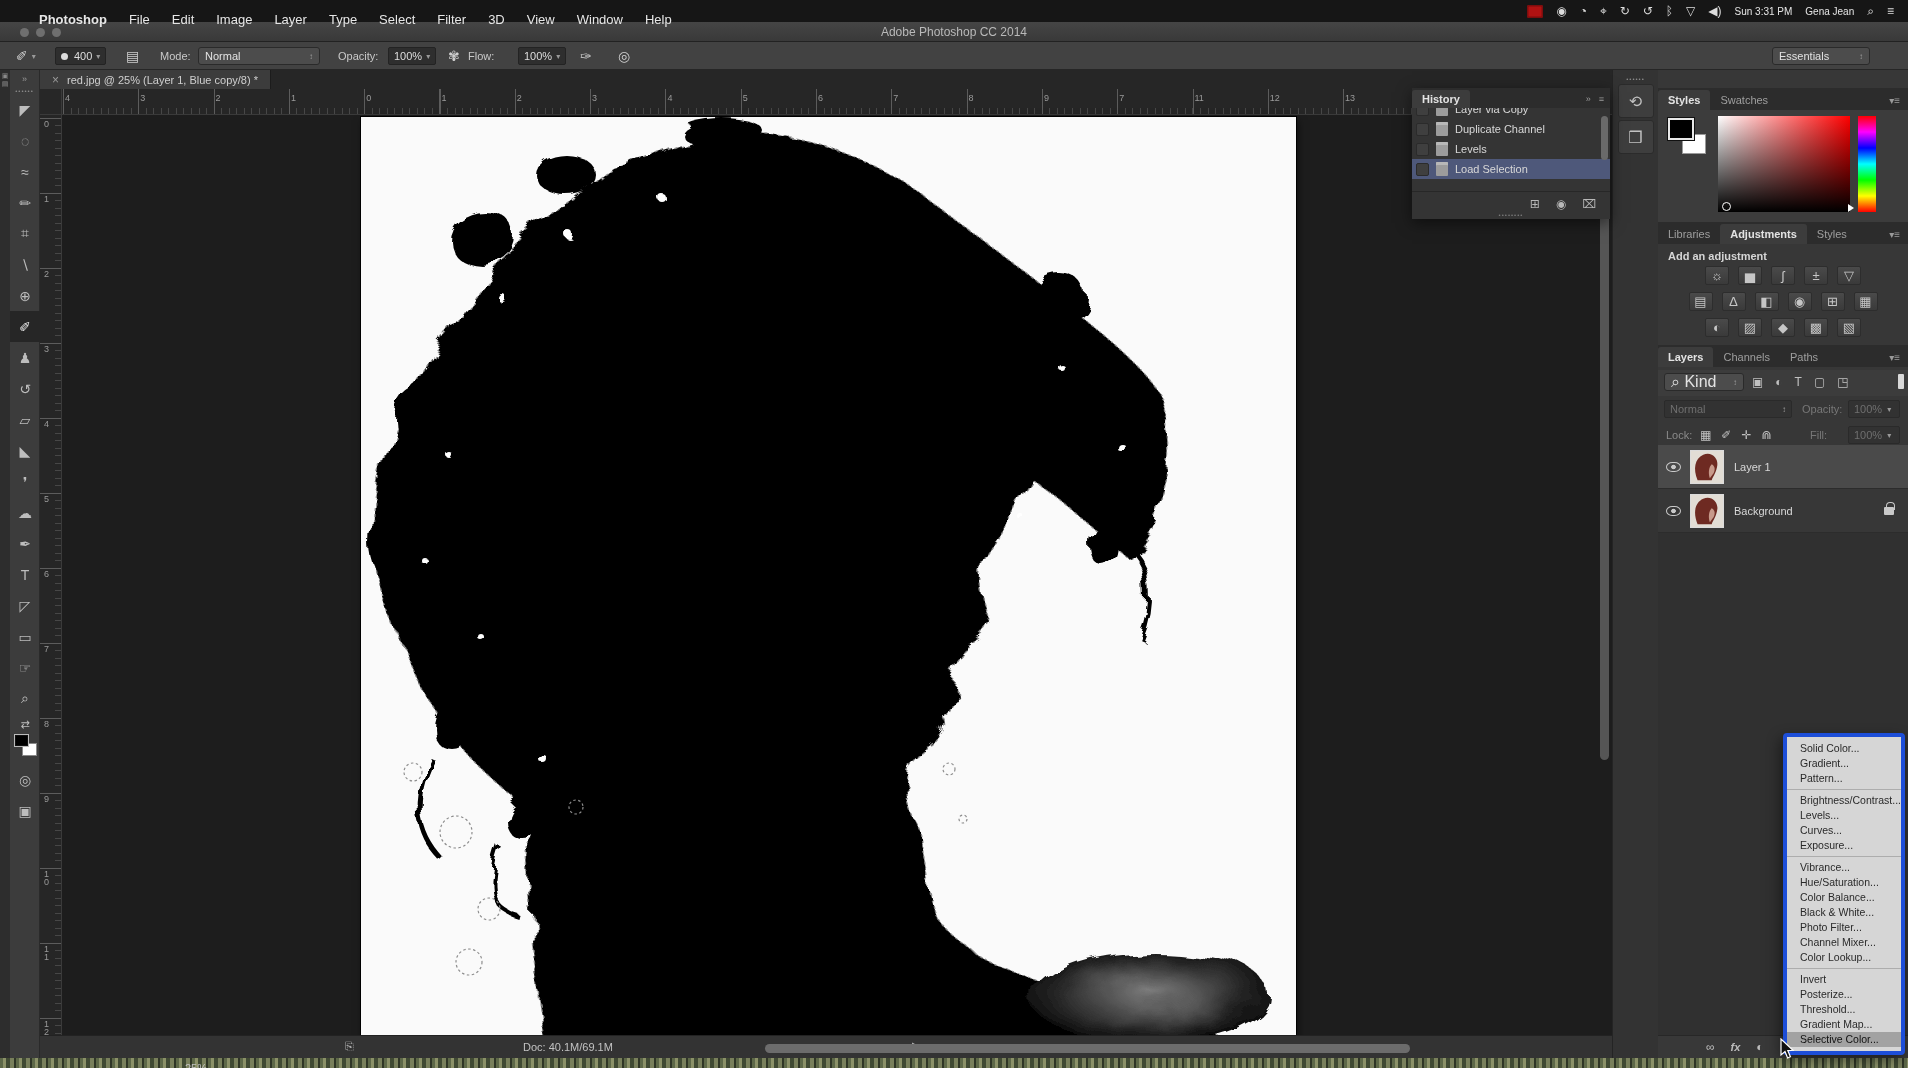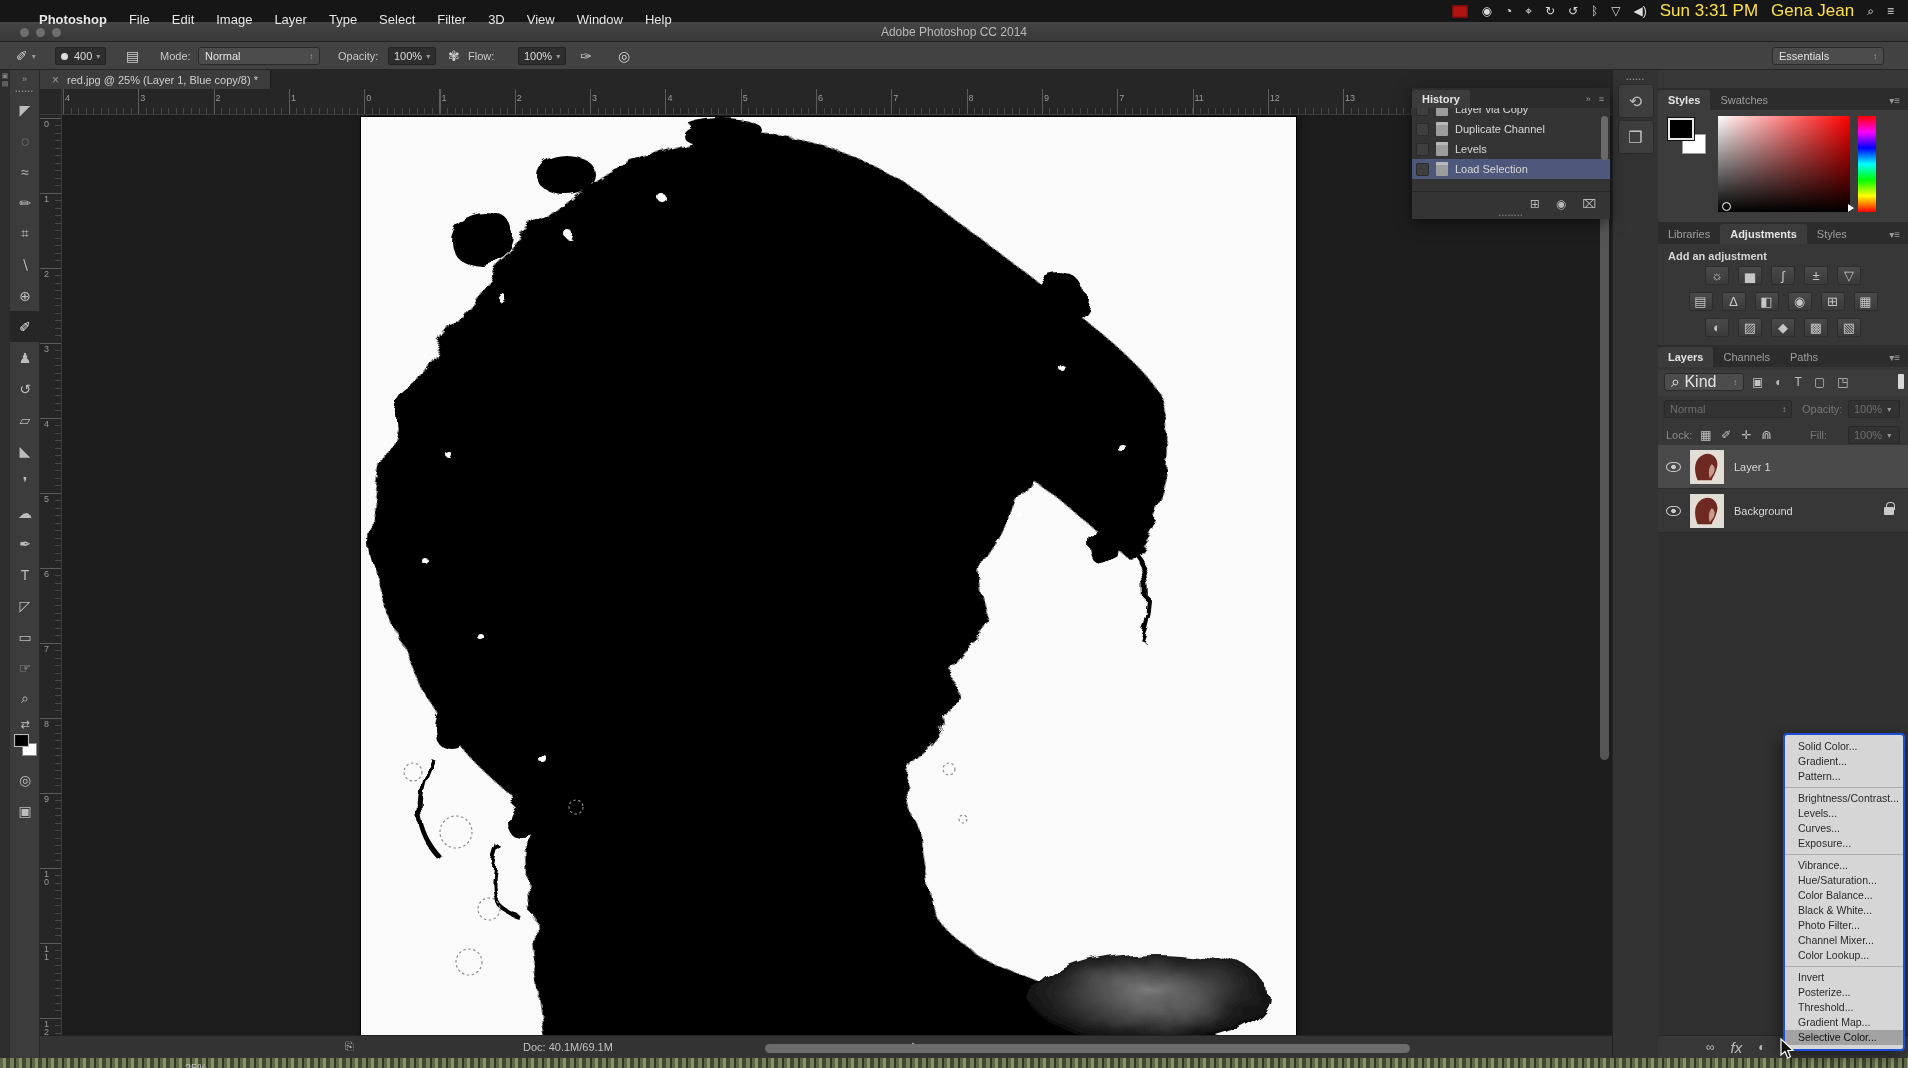--- a/index.html
+++ b/index.html
@@ -10,21 +10,21 @@
   #menubar { position:absolute; left:0; top:0; width:1908px; height:22px; background:#161616;
     display:flex; align-items:center; color:#e6e6e6; font-size:13px; z-index:40; }
   #menu-left { display:flex; align-items:center; gap:0; }
   .apple { padding:0 12px 0 16px; font-size:14px; color:#eee; }
   .menu-item { padding:9px 11px; height:22px; line-height:22px; cursor:default; }
   .menu-item.bold { font-weight:bold; }
   #menu-right { margin-left:auto; display:flex; align-items:center; gap:13px; padding-right:14px; }
   .mstat { color:#ddd; font-size:12px; }
   .film-chip { width:16px; height:13px; background:#b11212; border-radius:2px;
     box-shadow:inset 0 0 0 1.5px #7d0d0d; }
-  .mtxt { font-size:17px; color:#fde047; }
+  .mtxt { font-size:10px; color:#e5e5e5; }
 
   
   #titlebar { position:absolute; left:0; top:22px; width:1908px; height:20px;
     background:linear-gradient(#454545,#393939); border-bottom:1px solid #222; }
   .traffic { position:absolute; top:6px; width:9px; height:9px; border-radius:50%; background:#6f6f6f; }
   #title-text { position:absolute; left:0; right:0; top:3px; text-align:center; color:#b9b9b9; font-size:12px; }
 
   
   #optionsbar { position:absolute; left:0; top:42px; width:1908px; height:28px; background:#424242;
     border-bottom:1px solid #262626; color:#c9c9c9; font-size:11px; }
@@ -143,21 +143,21 @@
   .eye { width:15px; height:10px; border:1.5px solid #c9c9c9; border-radius:50% / 60%; margin:0 9px 0 8px;
     background:radial-gradient(circle at 50% 50%, #c9c9c9 2px, transparent 2.6px); }
   .thumb { width:34px; height:34px; border:1px solid #dcdcdc; background:#fff; margin-right:10px; }
   .css-lock { position:absolute; right:14px; width:10px; height:8px; background:#c9c9c9; border-radius:1px; }
   .css-lock::before { content:""; position:absolute; left:1.5px; top:-5px; width:7px; height:7px;
     border:1.5px solid #c9c9c9; border-bottom:none; border-radius:4px 4px 0 0; }
   #layers-empty { position:absolute; left:0; top:463px; width:250px; height:502px; background:#303030; }
   #layers-footer { position:absolute; left:0; top:965px; width:250px; height:23px; background:#383838;
     border-top:1px solid #272727; display:flex; align-items:center; gap:16px; padding-left:48px;
     color:#bdbdbd; font-size:12px; }
-  #layers-footer .fx { font-style:italic; font-weight:normal; font-size:15px; }
+  #layers-footer .fx { font-style:italic; font-weight:bold; font-size:11px; }
 
   
   #history { position:absolute; left:1412px; top:88px; width:198px; height:131px; background:#343434;
     box-shadow:0 4px 14px rgba(0,0,0,.5); z-index:8; }
   #history-head { height:20px; background:#2c2c2c; display:flex; align-items:flex-end; }
   #history-tab { background:#3c3c3c; color:#e3e3e3; font-size:11px; font-weight:bold;
     padding:3px 10px; border-radius:3px 3px 0 0; }
   #history-head .hicons { margin-left:auto; color:#9a9a9a; font-size:9px; padding:4px 6px; display:flex; gap:8px; }
   #history-list { height:83px; overflow:hidden; position:relative; }
   .hrow { height:20px; display:flex; align-items:center; color:#d8d8d8; font-size:11px; gap:7px; padding-left:4px; }
@@ -166,21 +166,21 @@
   .hpage { width:12px; height:14px; background:#9c9c9c; border-radius:1px;
     box-shadow:inset 0 3px 0 #b8b8b8; flex:0 0 auto; }
   #history-scroll { position:absolute; right:2px; top:28px; width:7px; height:44px; background:#6a6a6a; border-radius:4px; }
   #history-foot { height:24px; border-top:1px solid #272727; display:flex; align-items:center;
     justify-content:flex-end; gap:16px; padding-right:14px; color:#b8b8b8; font-size:12px; }
   #history-grip { position:absolute; bottom:1px; left:50%; transform:translateX(-50%);
     color:#7c7c7c; font-size:6px; letter-spacing:1px; }
 
   
   #adjmenu { position:absolute; left:1783px; top:733px; width:122px; background:#d6d6d6;
-    border:2px solid #1d4ed8; border-radius:4px; padding:4px 0; z-index:20;
+    border:4px solid #1d4ed8; border-radius:4px; padding:4px 0; z-index:20;
     box-shadow:-3px 5px 14px rgba(0,0,0,.45); }
   .menu-entry { height:15px; line-height:15px; font-size:10.5px; color:#2a2a2a; padding-left:13px;
     white-space:nowrap; overflow:hidden; }
   .menu-entry.highlight { background:#a2a2a2; color:#111; }
   .menu-sep { height:1px; background:#adadad; margin:3px 0; }
 
   
   #cursor { position:absolute; left:1779px; top:1038px; z-index:30; }
 
   
@@ -277,21 +277,21 @@
         <span class="tiny-arrow">▾</span>
     </span>
   </div>
   <div class="ob" style="left:580px">
     <span class="ob-icon">✑</span>
   </div>
   <div class="ob" style="left:618px">
     <span class="ob-icon">◎</span>
   </div>
   <div class="ob" style="left:1772px">
-    <span class="sel-well" style="width:112px">
+    <span class="sel-well" style="width:98px">
       <span>Essentials</span>
         <span class="tiny-arrow">↕</span>
     </span>
   </div>
 </div>
 
 <div id="leftstrip">
   <div style="padding-top:2px">▣</div>
   <div>▤</div>
 </div>

